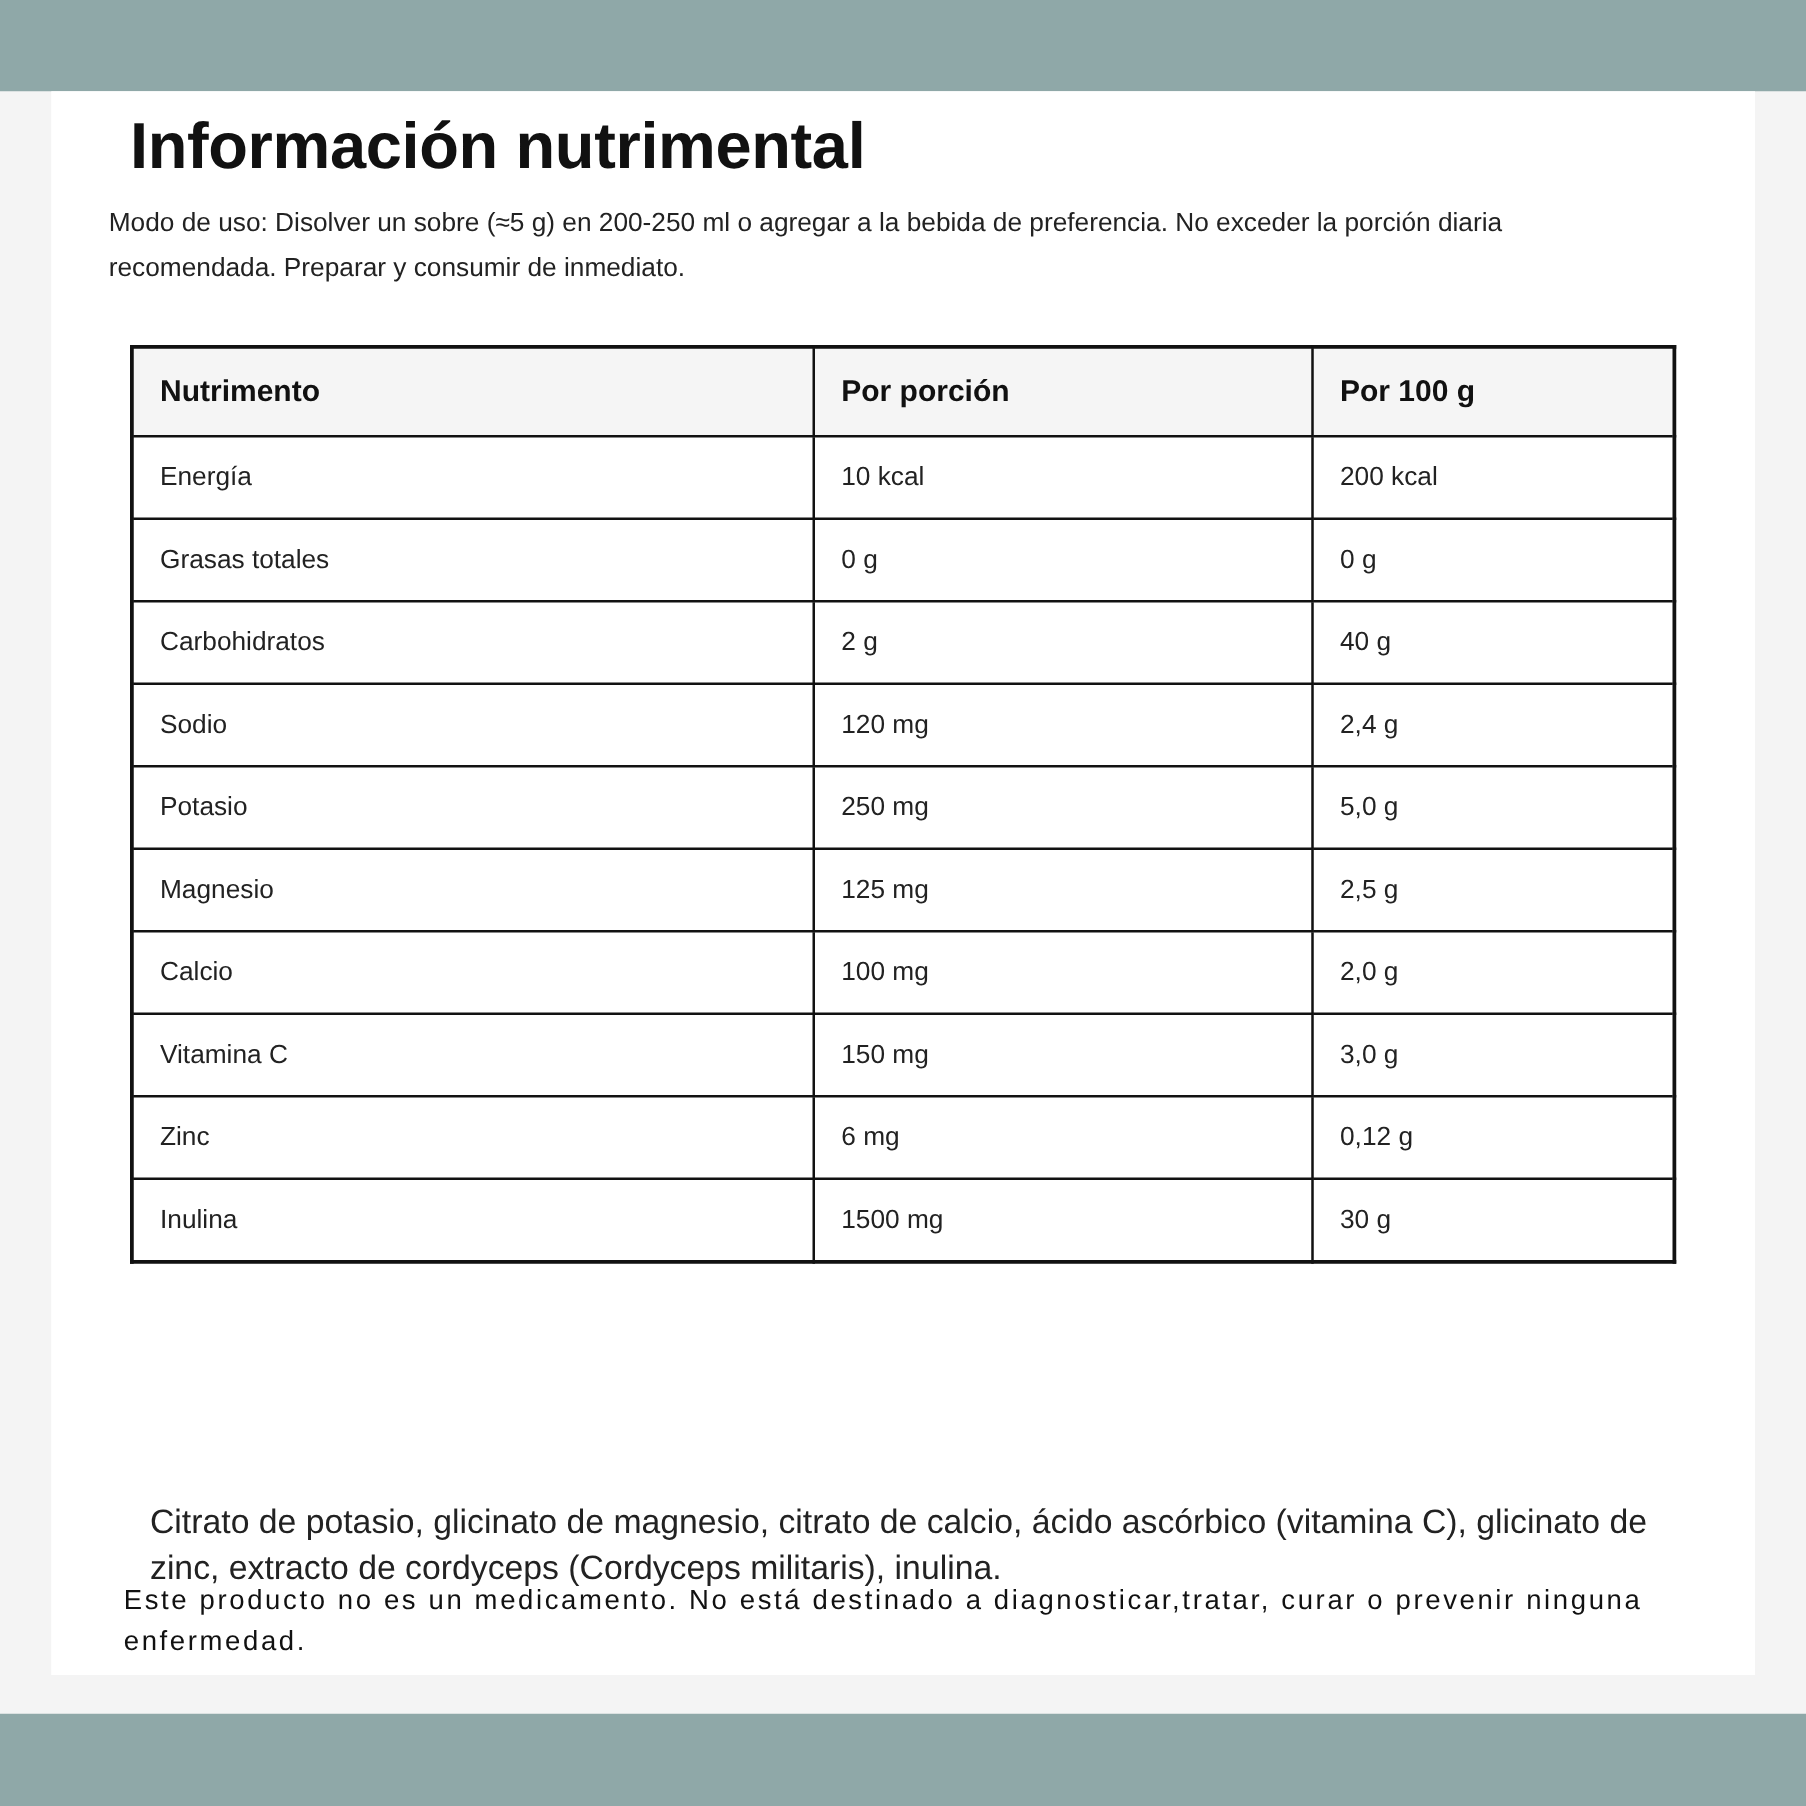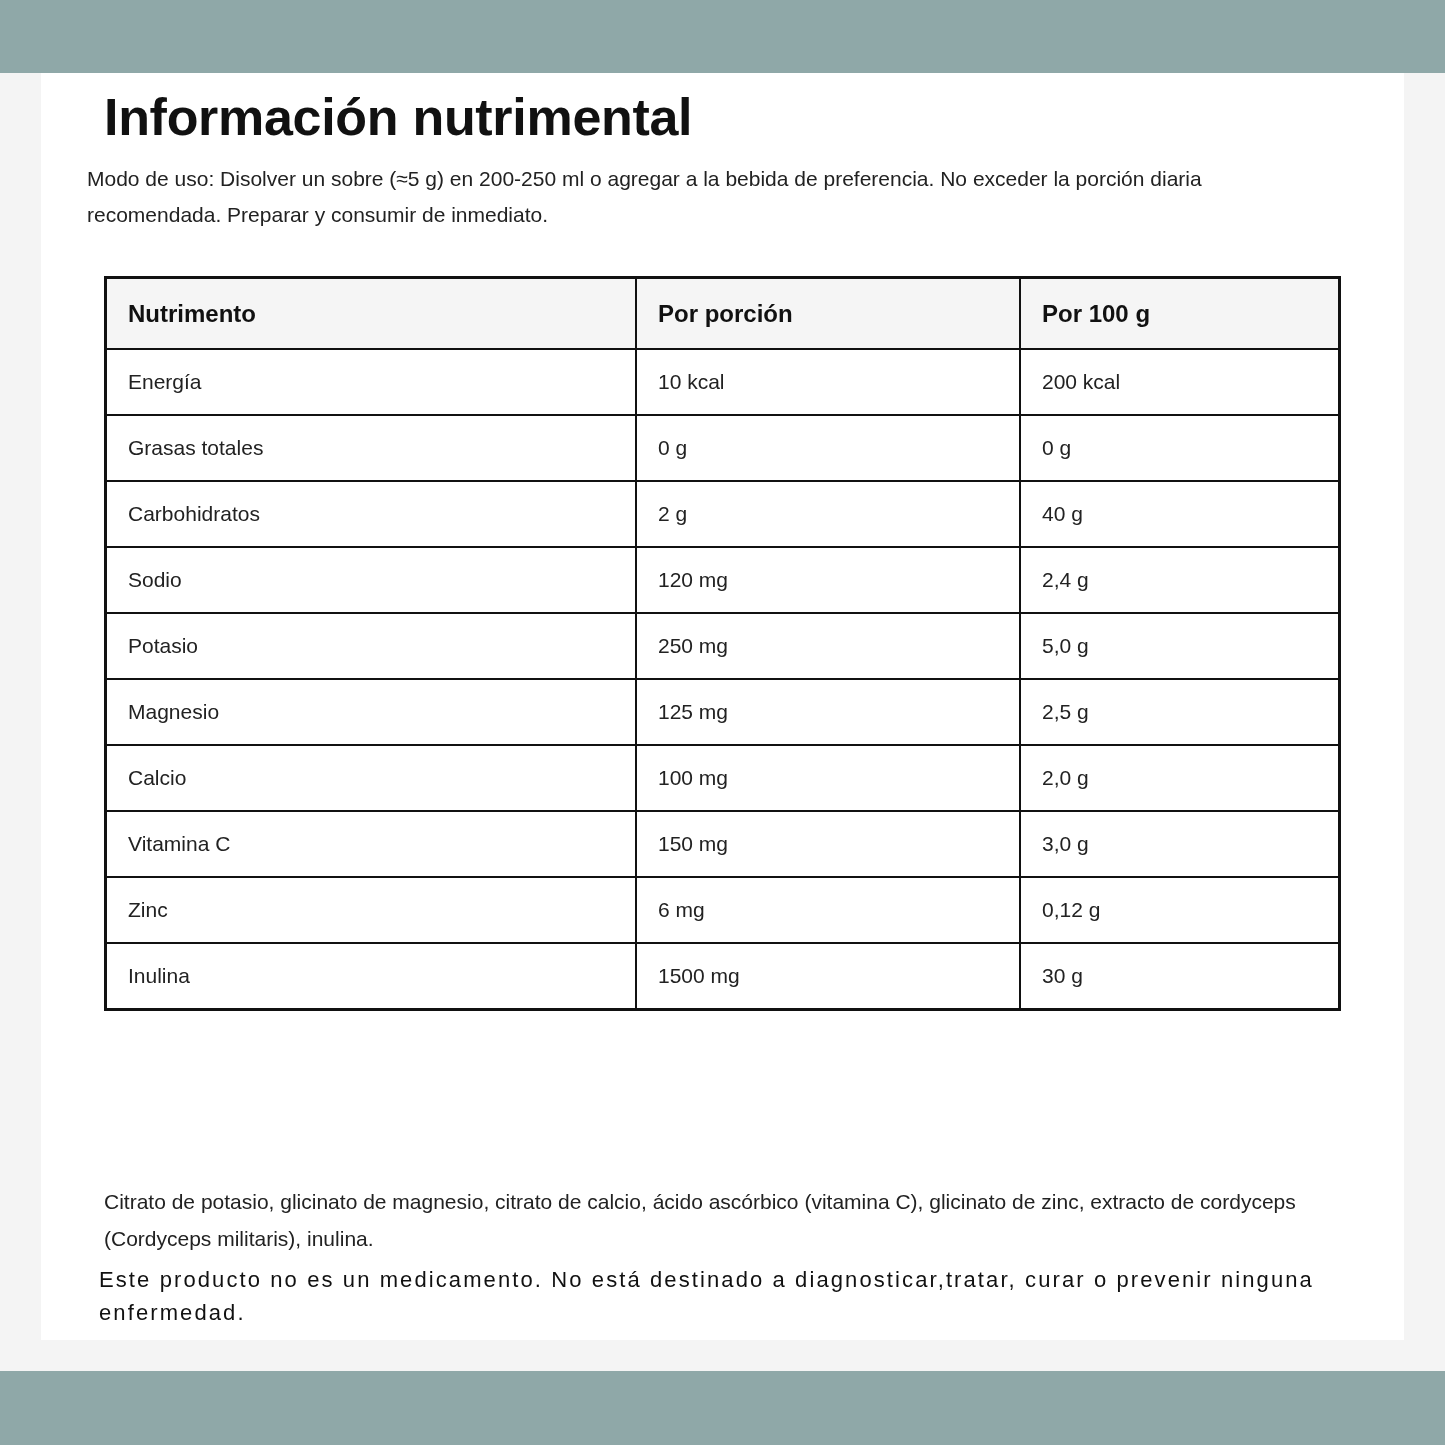--- a/index.html
+++ b/index.html
@@ -23,31 +23,31 @@
       position: absolute; left: 46px; top: 88px; width: 1230px; margin: 0;
       font-size: 21px; line-height: 36px; color: #222;
     }
     table.nut {
       position: absolute; left: 63px; top: 203px;
       border-collapse: collapse; width: 1237px;
       font-size: 21px; color: #222;
       border: 3px solid #111;
     }
     table.nut th, table.nut td {
-      border: 2px solid #111; text-align: left; padding: 0 1px 0 21px;
+      border: 2px solid #111; text-align: left; padding: 0 16px 0 21px;
     }
     table.nut th {
       background: #f5f5f5; height: 69px; font-weight: bold; font-size: 24px; color: #111;
     }
     table.nut td { height: 64px; }
     .col1 { width: 506px; }
     .col2 { width: 360px; }
     .ingredients {
-      position: absolute; left: 63px; top: 1110px; width: 1240px; margin: 0;
-      font-size: 21px; line-height: 37px; color: #222;
+      position: absolute; left: 63px; top: 1110px; width: 1240px; margin: 16px;
+      font-size: 27px; line-height: 37px; color: #222;
     }
     .disclaimer {
       position: absolute; left: 58px; top: 1190px; width: 1320px; margin: 0;
       font-size: 22px; line-height: 33px; letter-spacing: 2.1px; color: #111;
     }
   </style>
 </head>
 <body>
 
 <div class="band-top"></div>

